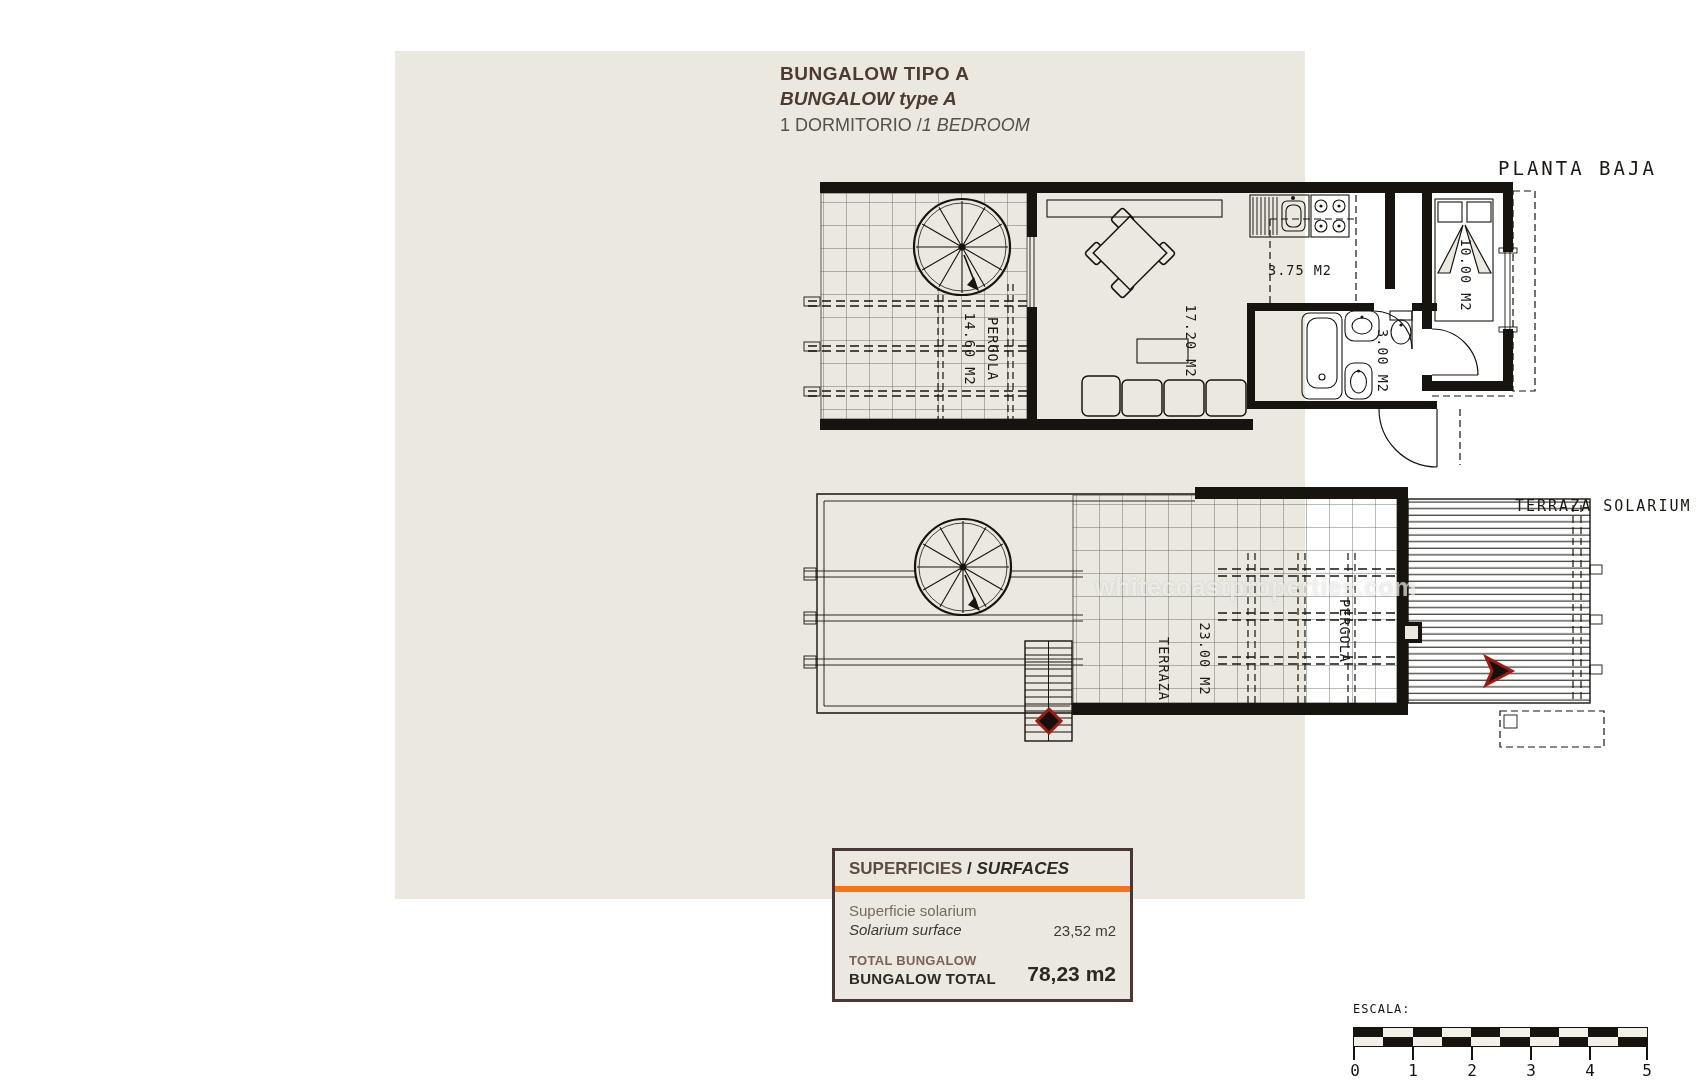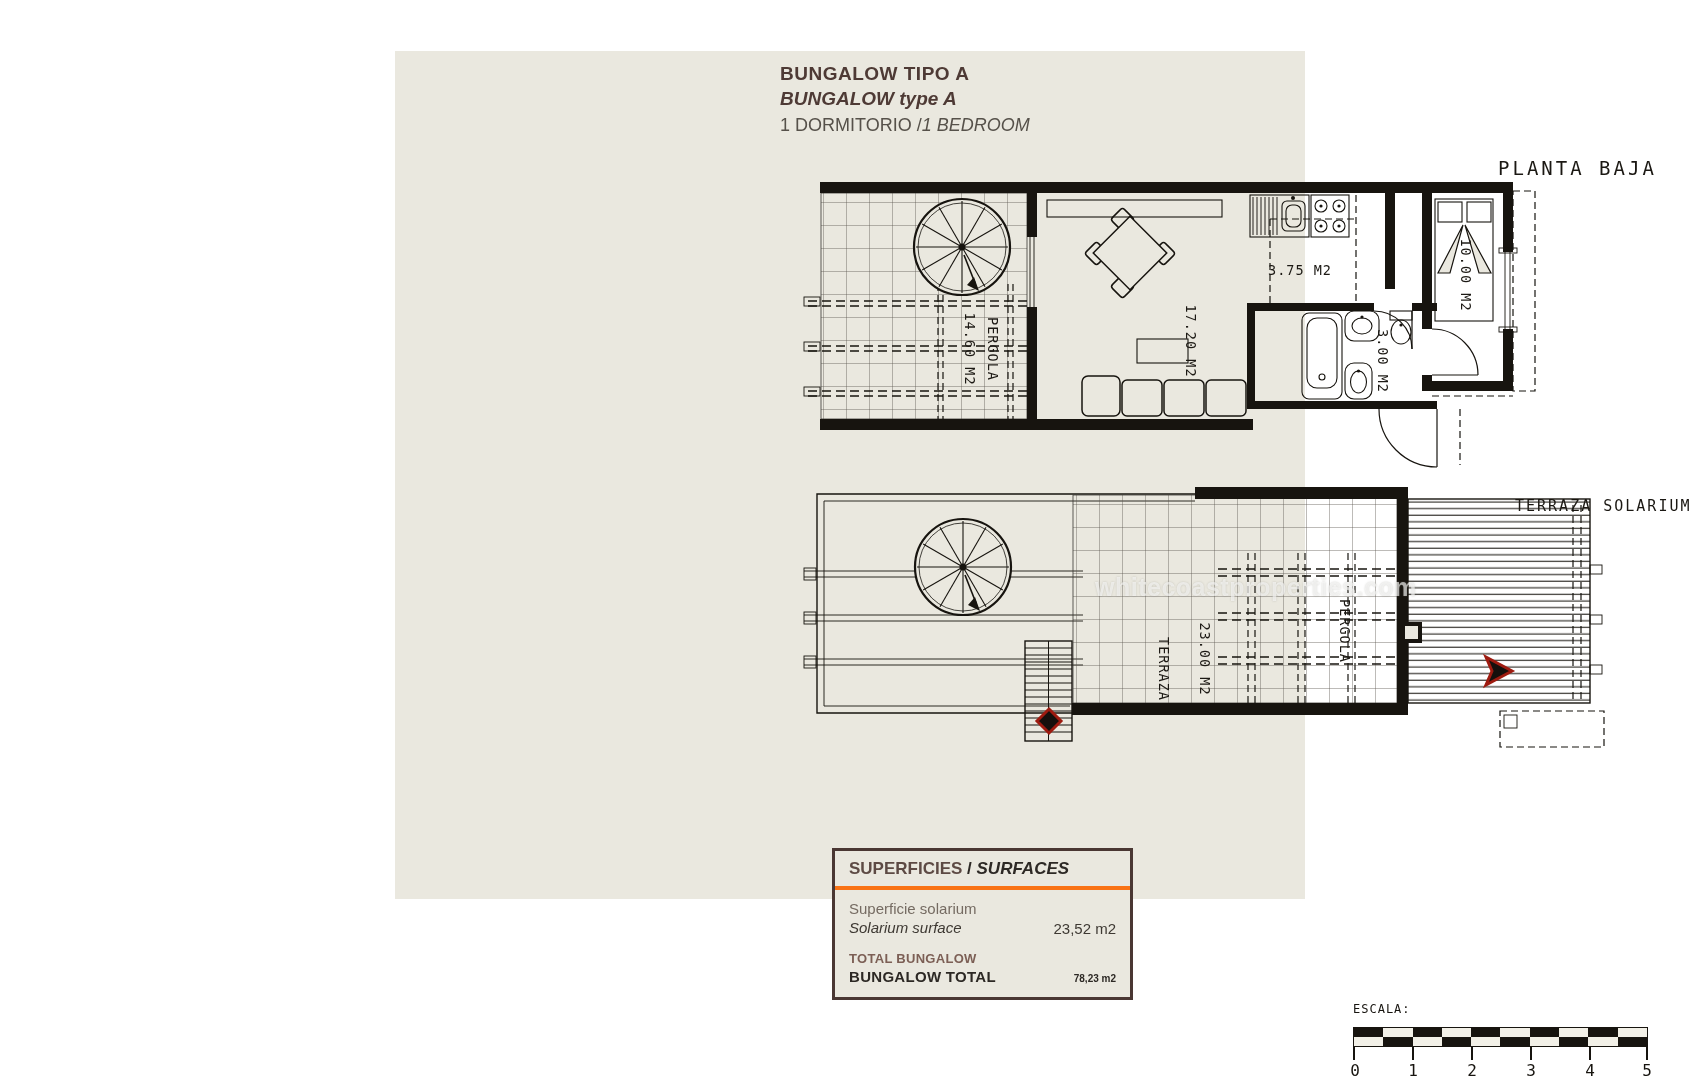--- a/index.html
+++ b/index.html
@@ -24,34 +24,34 @@
   .dash{fill:none;stroke:#17140f;stroke-width:1.4;stroke-dasharray:9 5;}
   .dashv{fill:none;stroke:#17140f;stroke-width:1.2;stroke-dasharray:7 4;}
   .arc{fill:none;stroke:#17140f;stroke-width:1.2;}
   
   .watermark{position:absolute;left:700px;top:522px;width:300px;text-align:center;
     font-size:25px;font-weight:bold;color:rgba(255,255,255,0.62);letter-spacing:.5px;
     text-shadow:0 0 2px rgba(120,120,110,.35);z-index:5;}
   
   .surfaces{position:absolute;left:437px;top:797px;width:301px;background:#eae8df;
     border:3px solid #4a3733;box-sizing:border-box;}
-  .surfaces .hdr{padding:8px 14px 7px 14px;border-bottom:4px solid #f97316;font-size:17px;font-weight:bold;}
+  .surfaces .hdr{padding:8px 14px 7px 14px;border-bottom:6px solid #f97316;font-size:17px;font-weight:bold;}
   .surfaces .hdr .es{color:#5d4a44;}
   .surfaces .hdr .sep{color:#2d2925;}
   .surfaces .hdr .en{color:#2d2925;font-style:italic;}
   .surfaces .rows{padding:10px 14px 12px 14px;}
   .srow{display:flex;justify-content:space-between;align-items:flex-end;margin-bottom:9px;}
   .srow .lbl{line-height:1.25;}
   .srow .es{font-size:15px;color:#756b62;}
   .srow .en{font-size:15px;color:#3e3933;font-style:italic;}
   .srow .val{font-size:15px;color:#3e3933;padding-bottom:1px;}
   .trow{display:flex;justify-content:space-between;align-items:flex-end;margin-top:13px;}
   .trow .es{font-size:13px;font-weight:bold;color:#7c5f55;letter-spacing:.3px;}
   .trow .en{font-size:15px;font-weight:bold;color:#2c2824;letter-spacing:.3px;margin-top:2px;}
-  .trow .val{font-size:10px;font-weight:bold;color:#2c2824;padding-bottom:1px;}
+  .trow .val{font-size:21px;font-weight:bold;color:#2c2824;padding-bottom:1px;}
   
   .scale-block{position:absolute;left:958px;top:951px;font-family:"DejaVu Sans Mono",monospace;color:#17140f;}
   .scale-label{font-size:12px;letter-spacing:1px;}
   .scalebar{position:relative;margin-top:11px;width:295px;height:58px;}
   .sb-units{display:flex;width:295px;height:20px;border:1.5px solid #17140f;box-sizing:border-box;}
   .sb-unit{width:59px;height:100%;display:flex;flex-direction:column;}
   .sb-unit .r{flex:1;display:flex;}
   .sb-unit .c{flex:1;}
   .bk{background:#17140f;} .wt{background:#f2f0e7;}
   .sb-tick{position:absolute;top:20px;width:1.6px;height:13px;background:#17140f;}

